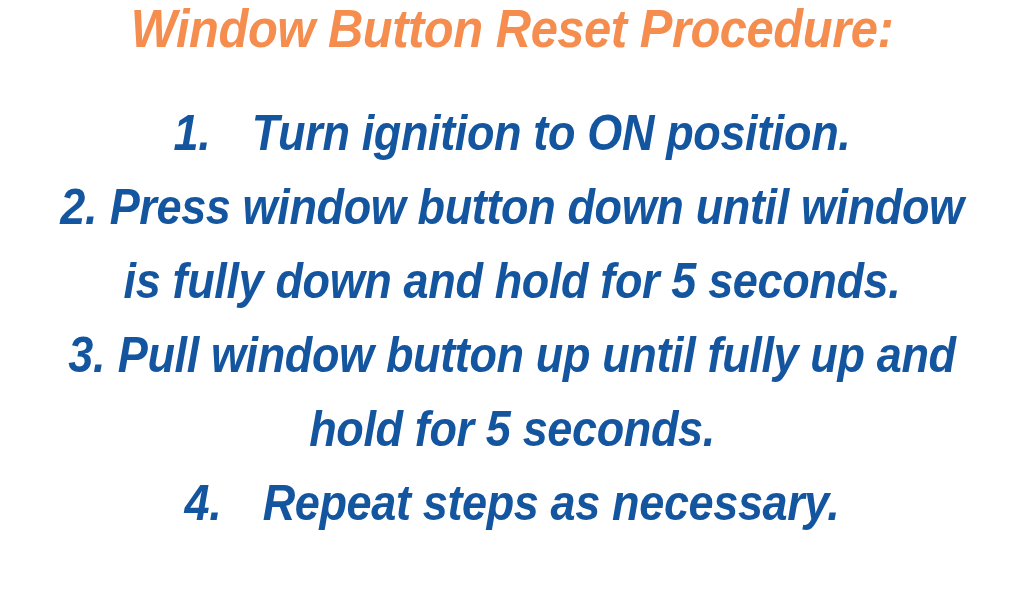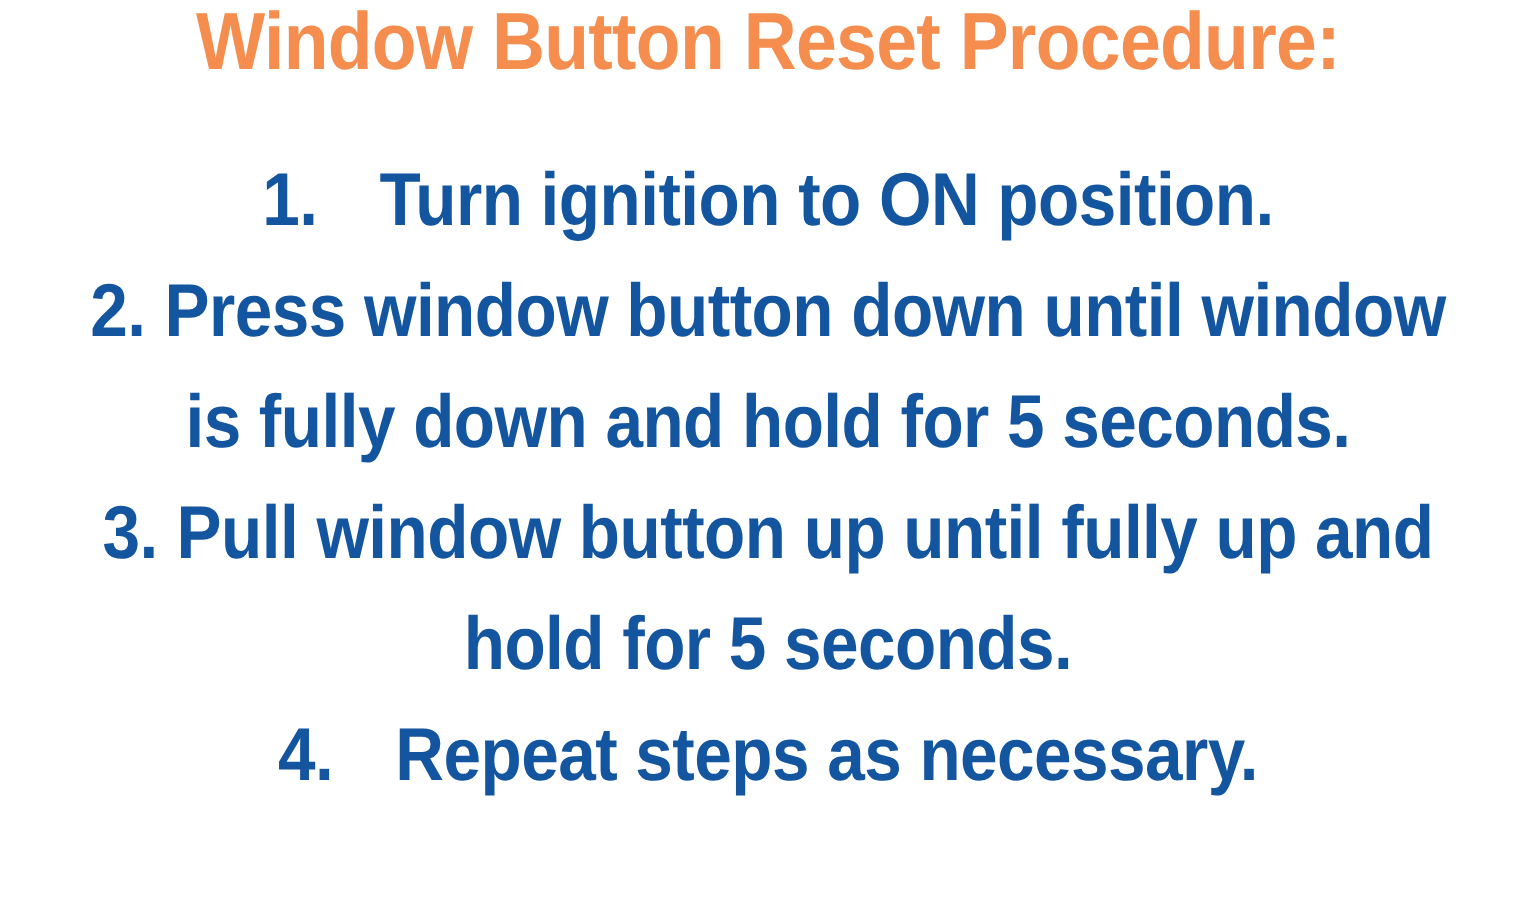--- a/index.html
+++ b/index.html
@@ -14,20 +14,21 @@
     font-family: "Liberation Sans", sans-serif;
     -webkit-font-smoothing: antialiased;
   }
 
   #slide {
     position: relative;
     width: 1024px;
     height: 599px;
     background: #ffffff;
     box-sizing: border-box;
+    font-style: italic;
   }
 
   
   .title {
     position: absolute;
     left: 0;
     top: -2px;
     width: 1024px;
     text-align: center;
     color: #f58d4f;

